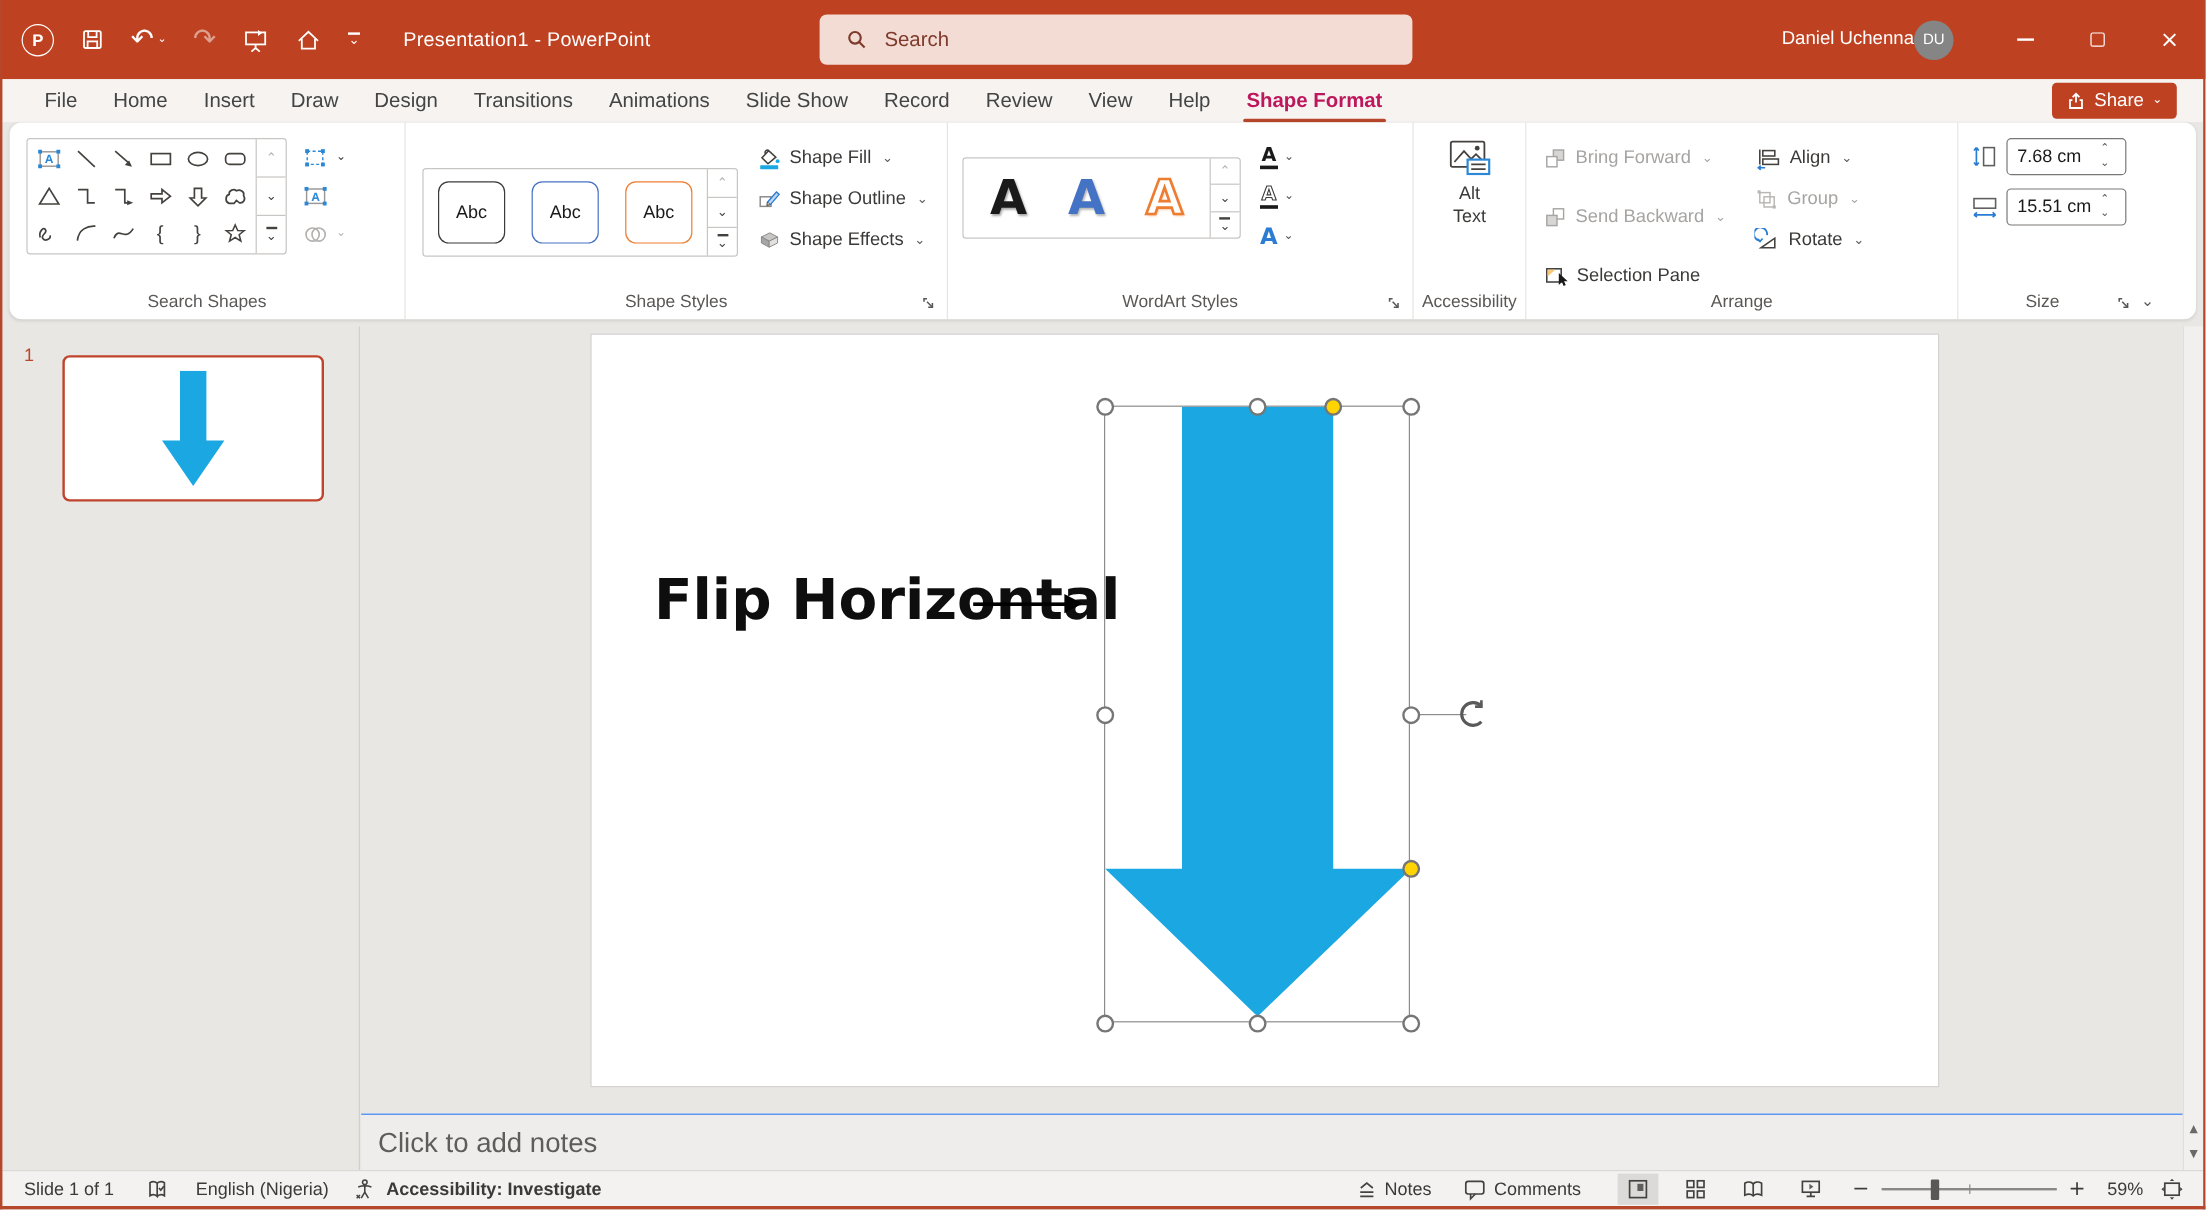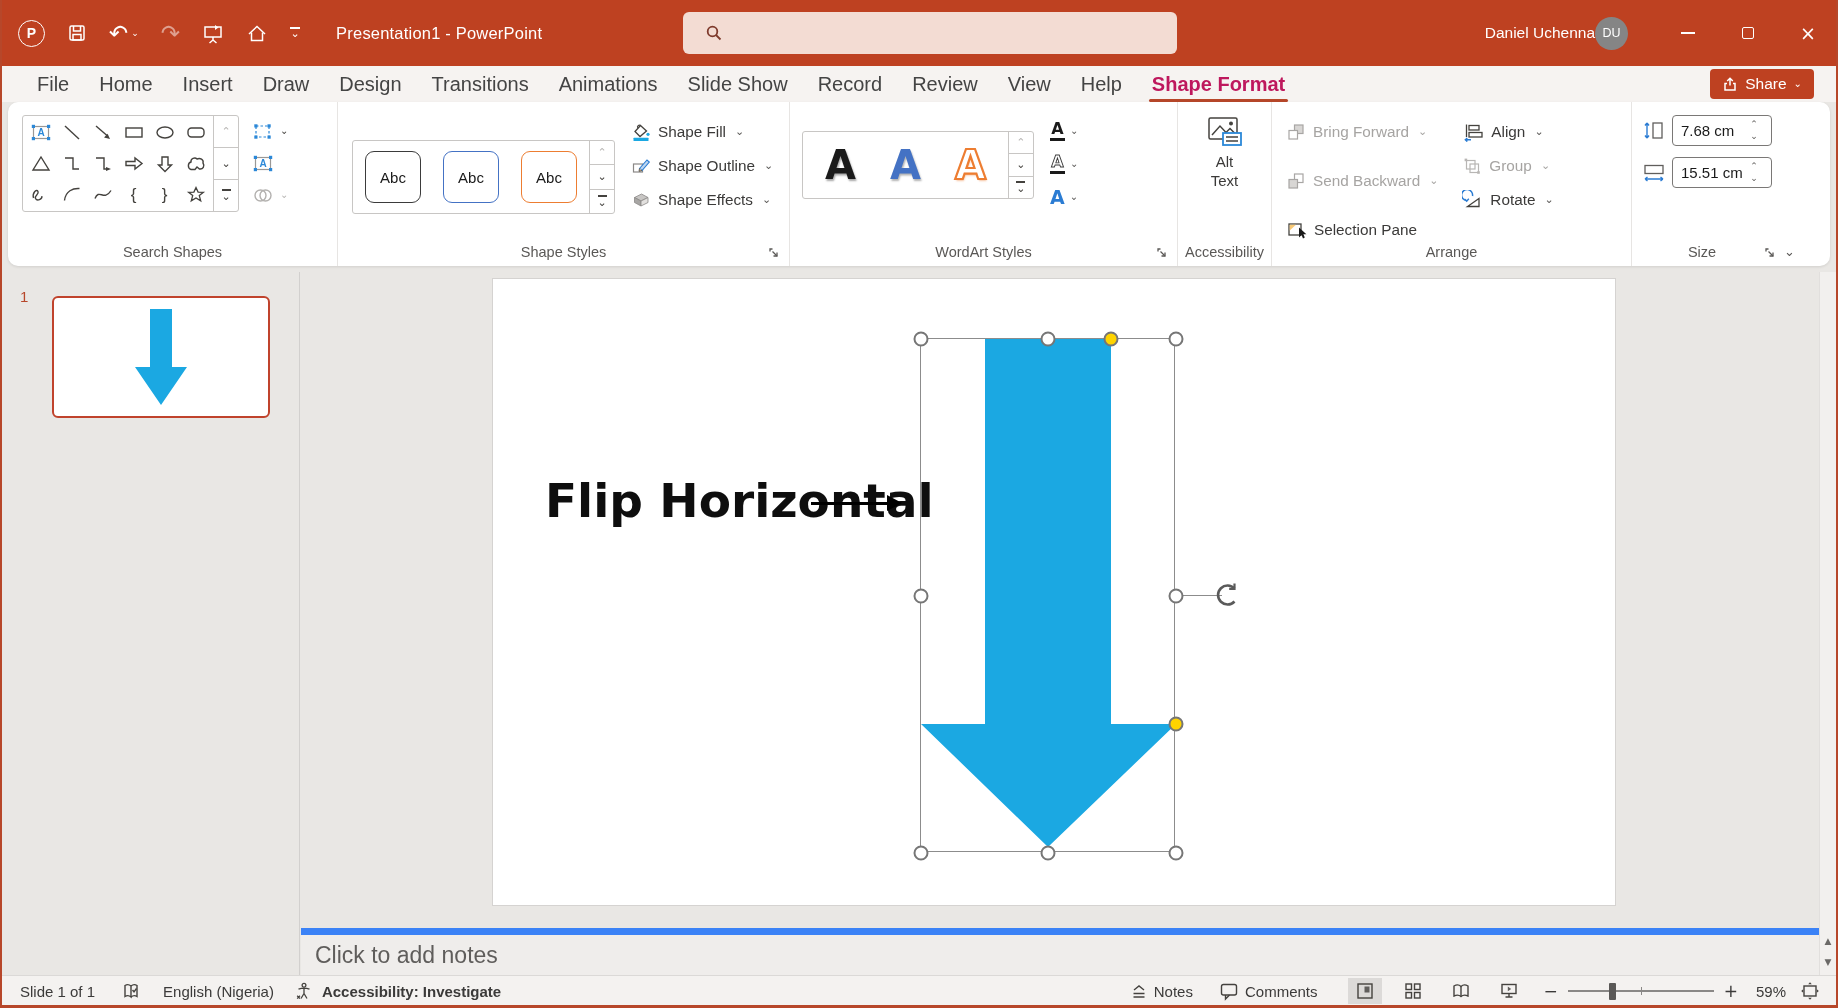--- a/index.html
+++ b/index.html
@@ -30,21 +30,21 @@
   .tb-right { position:absolute; right:0; top:0; height:66px; display:flex; align-items:center; }
   .username { color:#fff; font-size:15.5px; }
   .avatar { width:33px; height:33px; border-radius:50%; background:#858585; color:#fff; font-size:12.5px; display:flex; align-items:center; justify-content:center; margin-right:30px; }
   .winctl { width:60px; height:66px; display:flex; align-items:center; justify-content:center; color:#fff; }
   .minbar { width:14px; height:1.6px; background:#fff; }
   .maxbox { width:12px; height:12px; border:1.4px solid #fff; border-radius:2px; }
   .closex { font-size:19px; font-family:"DejaVu Sans",sans-serif; }
 
   
   .tabrow { position:absolute; left:2px; top:66px; width:1834px; height:36px; background:#F6F3F1; display:flex; padding-left:20px; }
-  .tab { padding:0 15px; display:flex; align-items:center; font-size:20px; color:#444; position:relative; white-space:nowrap; }
+  .tab { padding:0 15px; display:flex; align-items:center; font-size:17px; color:#444; position:relative; white-space:nowrap; }
   .tab.active { color:#be185d; font-weight:700; }
   .tab.active::after { content:""; position:absolute; left:12px; right:12px; bottom:0; height:3px; background:#B7472A; border-radius:2px; }
   .sharebtn { position:absolute; right:22px; top:3px; height:30px; background:#BE4121; border-radius:4px; color:#fff; font-size:15.5px; display:flex; align-items:center; gap:7px; padding:0 12px; }
 
   
   .ribband { position:absolute; left:2px; top:102px; width:1834px; height:170px; background:#E9E7E4; }
   .ribbon { position:absolute; left:6px; top:0; width:1822px; height:164px; background:#fff; border-radius:10px; box-shadow:0 1px 3px rgba(0,0,0,.10); display:flex; }
   .rgroup { position:relative; height:100%; border-right:1px solid #E7E5E3; flex:0 0 auto; }
   .rgroup:last-of-type { border-right:none; }
   .rlabel { position:absolute; bottom:6px; left:0; right:0; text-align:center; font-size:14.5px; color:#5A5856; white-space:nowrap; }
@@ -104,21 +104,21 @@
   .handle { position:absolute; width:15px; height:15px; border:2.4px solid #767676; border-radius:50%; background:#fff; transform:translate(-50%,-50%); z-index:5; }
   .handle.yellow { background:#FFD400; }
   .rot-line { position:absolute; left:261px; top:256px; width:40px; height:1px; background:#8C8C8C; }
   .rot-icon { position:absolute; left:292px; top:241px; }
 
   
   .vscroll { position:absolute; right:2px; top:0; width:17px; height:703px; background:#F2F0EE; border-left:1px solid #E1DFDD; }
   .vsbtn { position:absolute; left:0; width:16px; height:18px; display:flex; align-items:center; justify-content:center; font-size:9px; color:#6B6967; font-family:"DejaVu Sans",sans-serif; }
 
   
-  .notesbar { position:absolute; left:301px; top:656px; width:1518px; height:47px; background:#EFEDEB; border-top:7px solid #3b82f6; display:flex; align-items:center; }
+  .notesbar { position:absolute; left:301px; top:656px; width:1518px; height:47px; background:#EFEDEB; border-top:1px solid #3b82f6; display:flex; align-items:center; }
   .notesbar span { font-size:23px; color:#5F5D5B; padding-left:14px; }
 
   
   .statusbar { position:absolute; left:2px; top:975px; width:1834px; height:30px; background:#F4F2F0; border-top:1px solid #DBD9D7; font-size:15px; color:#3B3A39; }
   .sb-left { position:absolute; left:18px; top:0; height:30px; display:flex; align-items:center; }
   .sb-right { position:absolute; right:16px; top:0; height:30px; display:flex; align-items:center; }
   .sb-item { display:flex; align-items:center; gap:6px; white-space:nowrap; }
   .viewbtn { width:34px; height:26px; display:flex; align-items:center; justify-content:center; margin-left:14px; }
   .viewbtn.active { background:#DCDAD8; }
   .ztrack { position:relative; width:146px; height:2px; background:#8A8886; margin:0 10px; }
@@ -165,20 +165,21 @@
       <span class="chev" style="font-size:11px;color:#fff;">⌄</span>
     </div>
   </div>
   <span class="tb-title">Presentation1 - PowerPoint</span>
 
   <div class="searchbox">
     <svg width="18" height="18" viewBox="0 0 18 18" fill="none" stroke="#7E3A2C" stroke-width="1.8">
         <circle cx="7.5" cy="7.5" r="4.8"></circle>
         <path d="M11 11 L15.5 15.5"></path>
       </svg>
+    <input type="text" placeholder="Search" style="">
   </div>
 
   <div class="tb-right">
     <span class="username">Daniel Uchenna</span>
     <div class="avatar">DU</div>
     <div class="winctl">
         <div class="minbar"></div>
       </div>
     <div class="winctl">
         <div class="maxbox"></div>

